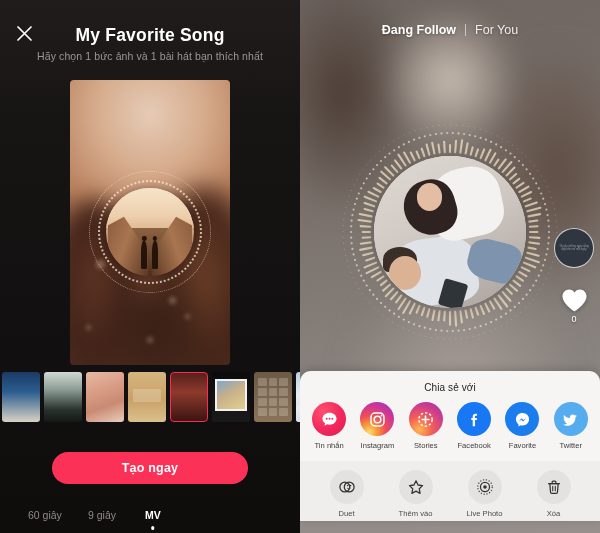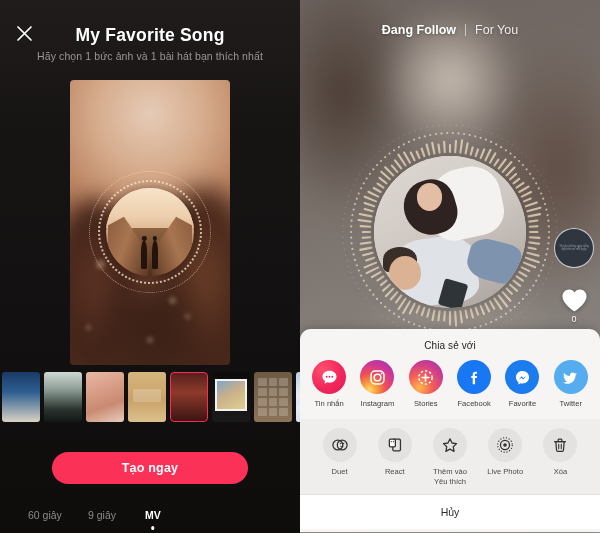--- a/index.html
+++ b/index.html
@@ -178,21 +178,21 @@
     display:flex; align-items:center; justify-content:center; overflow:hidden;
   }
   .r-avatar span { color:rgba(255,255,255,.45); font-size:2.6px; line-height:1.3;
                    text-align:center; padding:0 2px; }
   .r-like { position:absolute; right:8px; top:288px; width:36px; text-align:center; }
   .r-like svg { display:block; margin:0 auto; filter:drop-shadow(0 1px 2px rgba(0,0,0,.3)); }
   .r-like-count { color:#fff; font-size:9px; margin-top:1px; text-shadow:0 1px 2px rgba(0,0,0,.4); }
 
   
   .sheet {
-    position:absolute; left:0; bottom:1px; width:300px; height:203px;
+    position:absolute; left:0; bottom:12px; width:300px; height:150px;
     background:#f7f5f4; border-radius:11px 11px 0 0; overflow:hidden; z-index:20;
     box-shadow:0 -2px 10px rgba(0,0,0,.18);
   }
   .sheet-title { text-align:center; color:#1d1d1d; font-size:10px; padding-top:11px; letter-spacing:.1px; }
   .row { display:flex; padding:0 5px; margin-top:9px; }
   .cell { flex:1; display:flex; flex-direction:column; align-items:center; }
   .cell .ic { width:34px; height:34px; border-radius:50%; display:flex; align-items:center; justify-content:center; }
   .cell .lb { margin-top:5px; font-size:7.6px; color:#3d3d3d; text-align:center; line-height:1.25; max-width:46px; }
   .row2 { background:#efeeed; padding:9px 12px 8px; margin-top:11px; }
   .row2 .ic { background:#e3e2e1; }
@@ -613,31 +613,20 @@
                 <circle cx="11.6" cy="9.4" r=".8" fill="#333"></circle>
                 <circle cx="15" cy="9.4" r=".8" fill="#333"></circle>
                 <path d="M11.6 12.6c.6.7 2.2.7 2.9 0" stroke="#333" stroke-width="1.1" fill="none" stroke-linecap="round"></path>
               </svg>
           </div>
           <div class="lb">Duet</div>
         </div>
         <div class="cell">
           <div class="ic">
             <svg width="20" height="20" viewBox="0 0 22 22">
-                <rect x="8.6" y="4.6" width="8.4" height="12.8" rx="1.4" fill="none" stroke="#333" stroke-width="1.4"></rect>
-                <rect x="4.8" y="4.6" width="6.6" height="8.4" rx="1.2" fill="#fff" stroke="#333" stroke-width="1.4"></rect>
-                <circle cx="6.9" cy="7.4" r=".7" fill="#333"></circle>
-                <circle cx="9.3" cy="7.4" r=".7" fill="#333"></circle>
-              </svg>
-          </div>
-          <div class="lb">React</div>
-        </div>
-        <div class="cell">
-          <div class="ic">
-            <svg width="20" height="20" viewBox="0 0 22 22">
                 <path d="M11 4.2l2.2 4.6 5 .7-3.6 3.5.9 5-4.5-2.4-4.5 2.4.9-5L3.8 9.5l5-.7z" fill="none" stroke="#333" stroke-width="1.4" stroke-linejoin="round"></path>
               </svg>
           </div>
           <div class="lb">Thêm vào Yêu thích</div>
         </div>
         <div class="cell">
           <div class="ic">
             <svg width="20" height="20" viewBox="0 0 22 22">
                 <circle cx="11" cy="11" r="8" fill="none" stroke="#333" stroke-width="1.2" stroke-dasharray="1.3 1.9"></circle>
                 <circle cx="11" cy="11" r="5" fill="none" stroke="#333" stroke-width="1.4"></circle>

